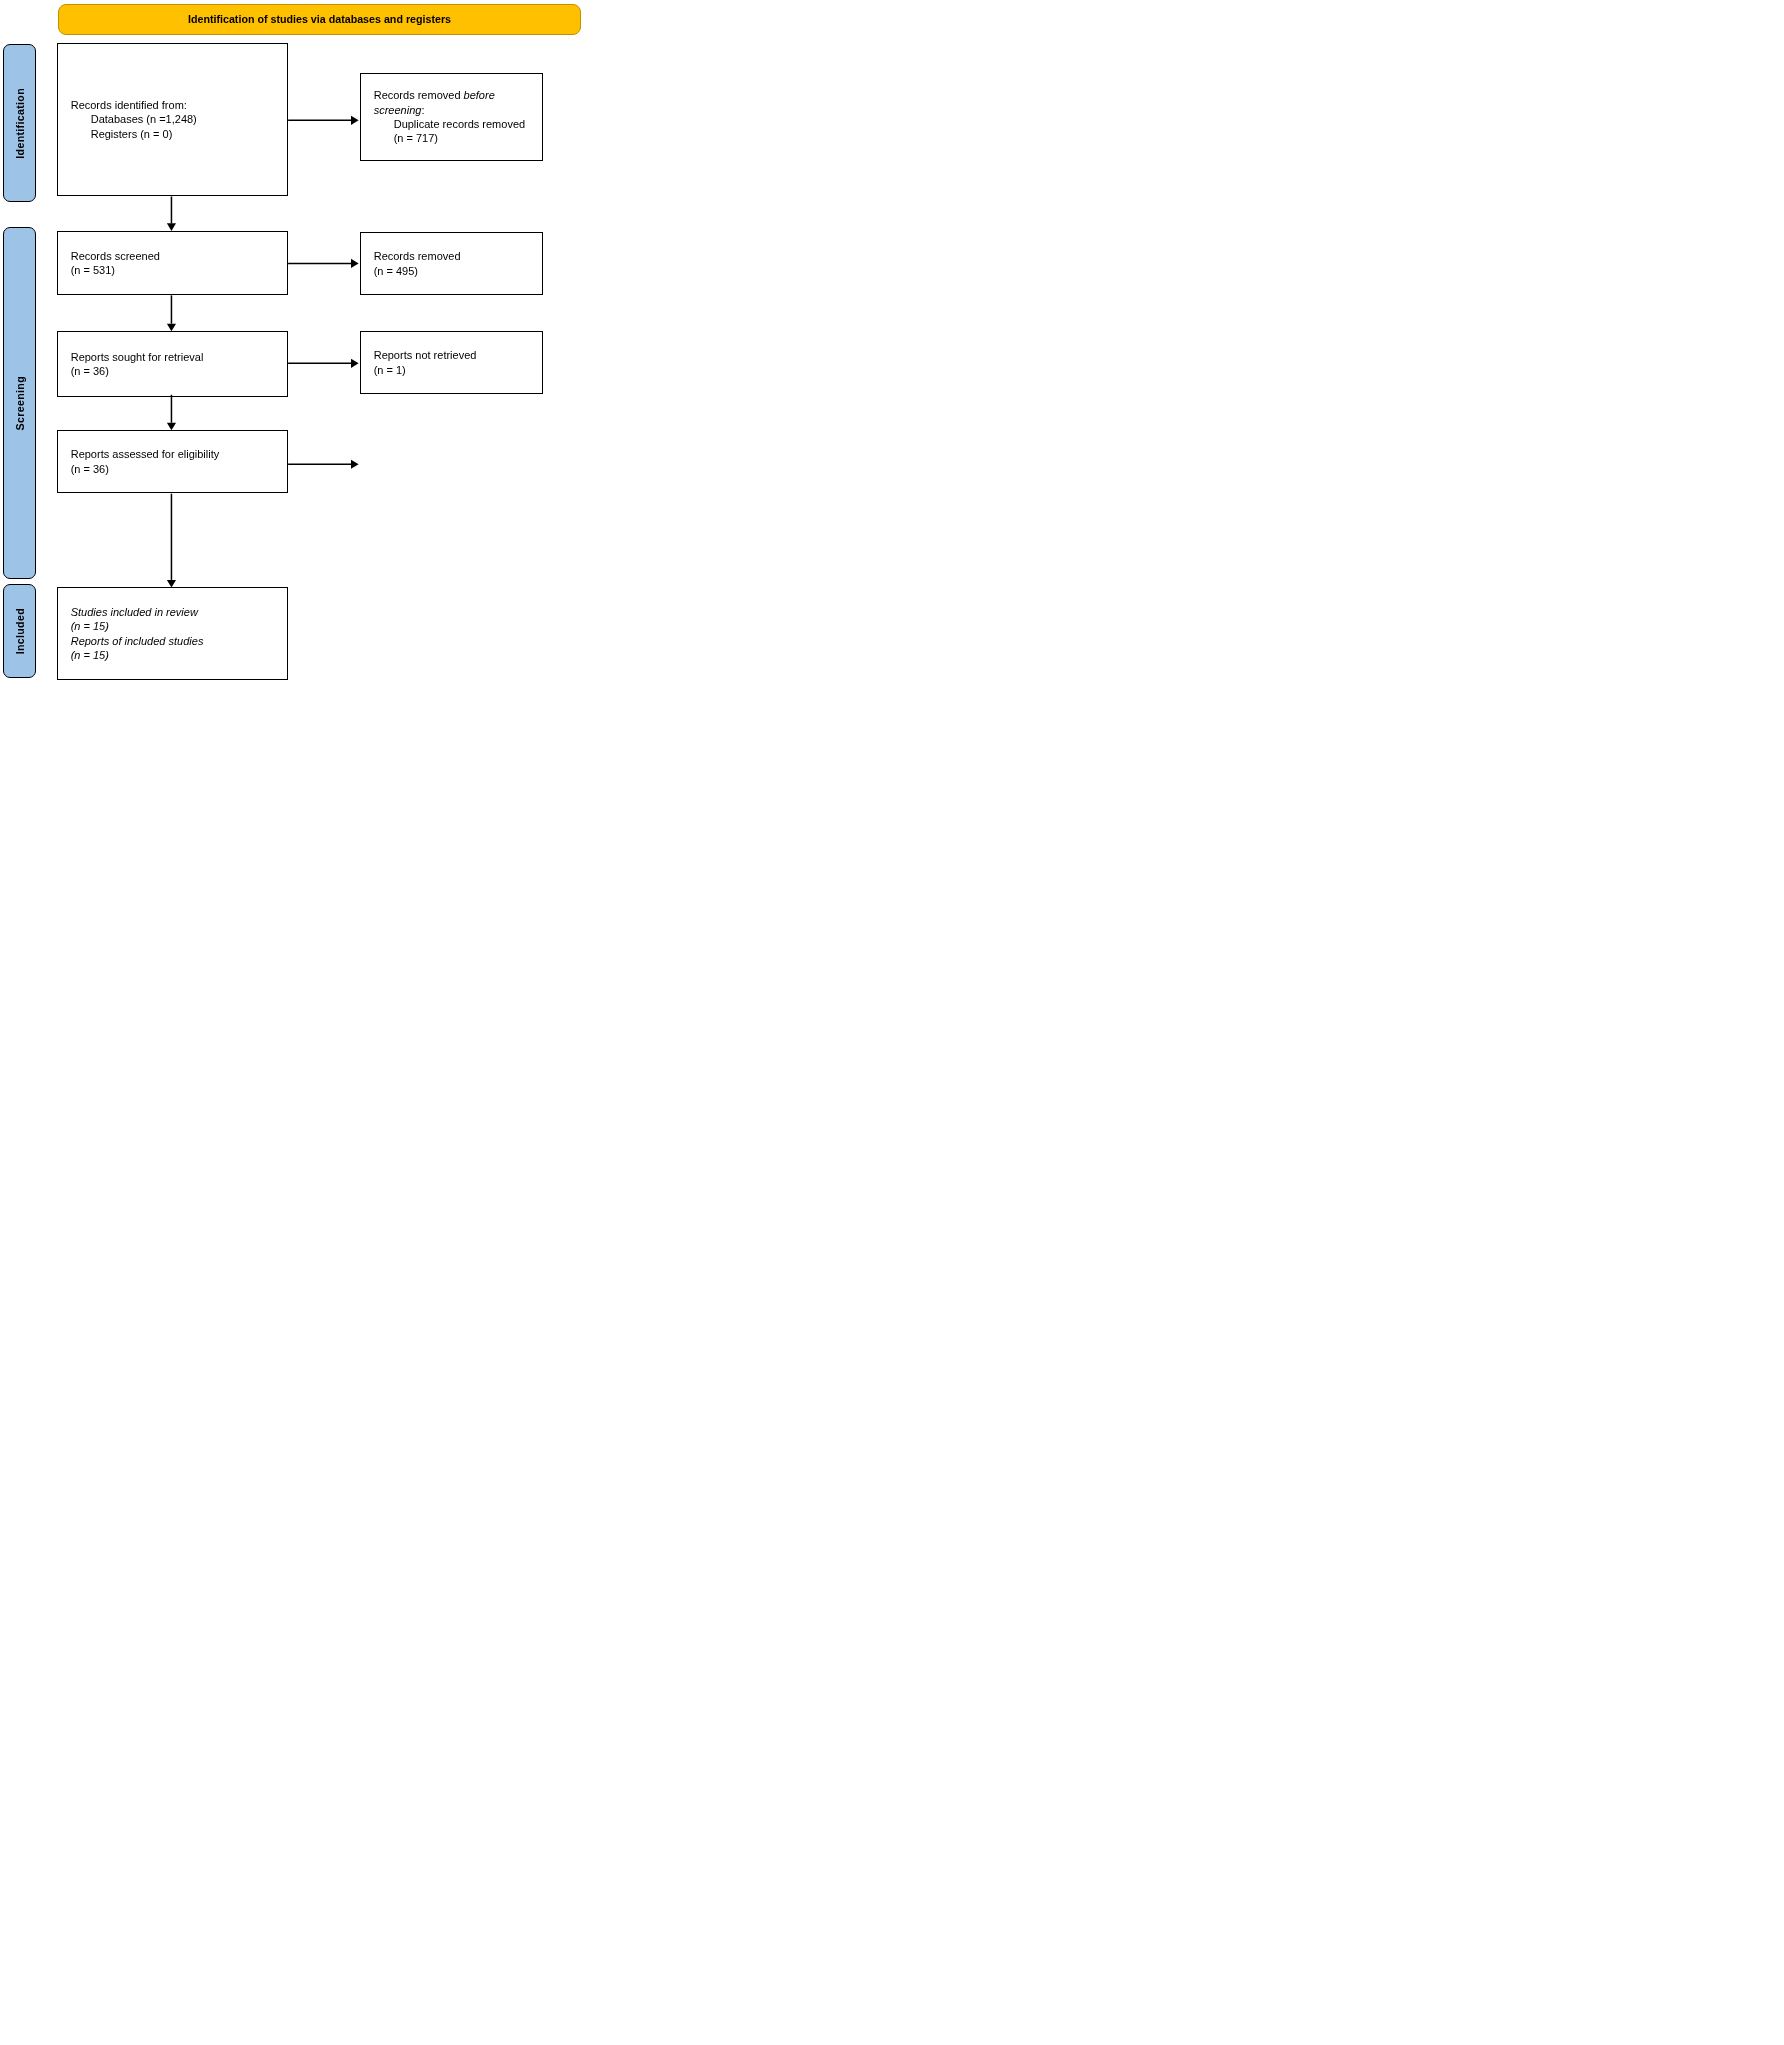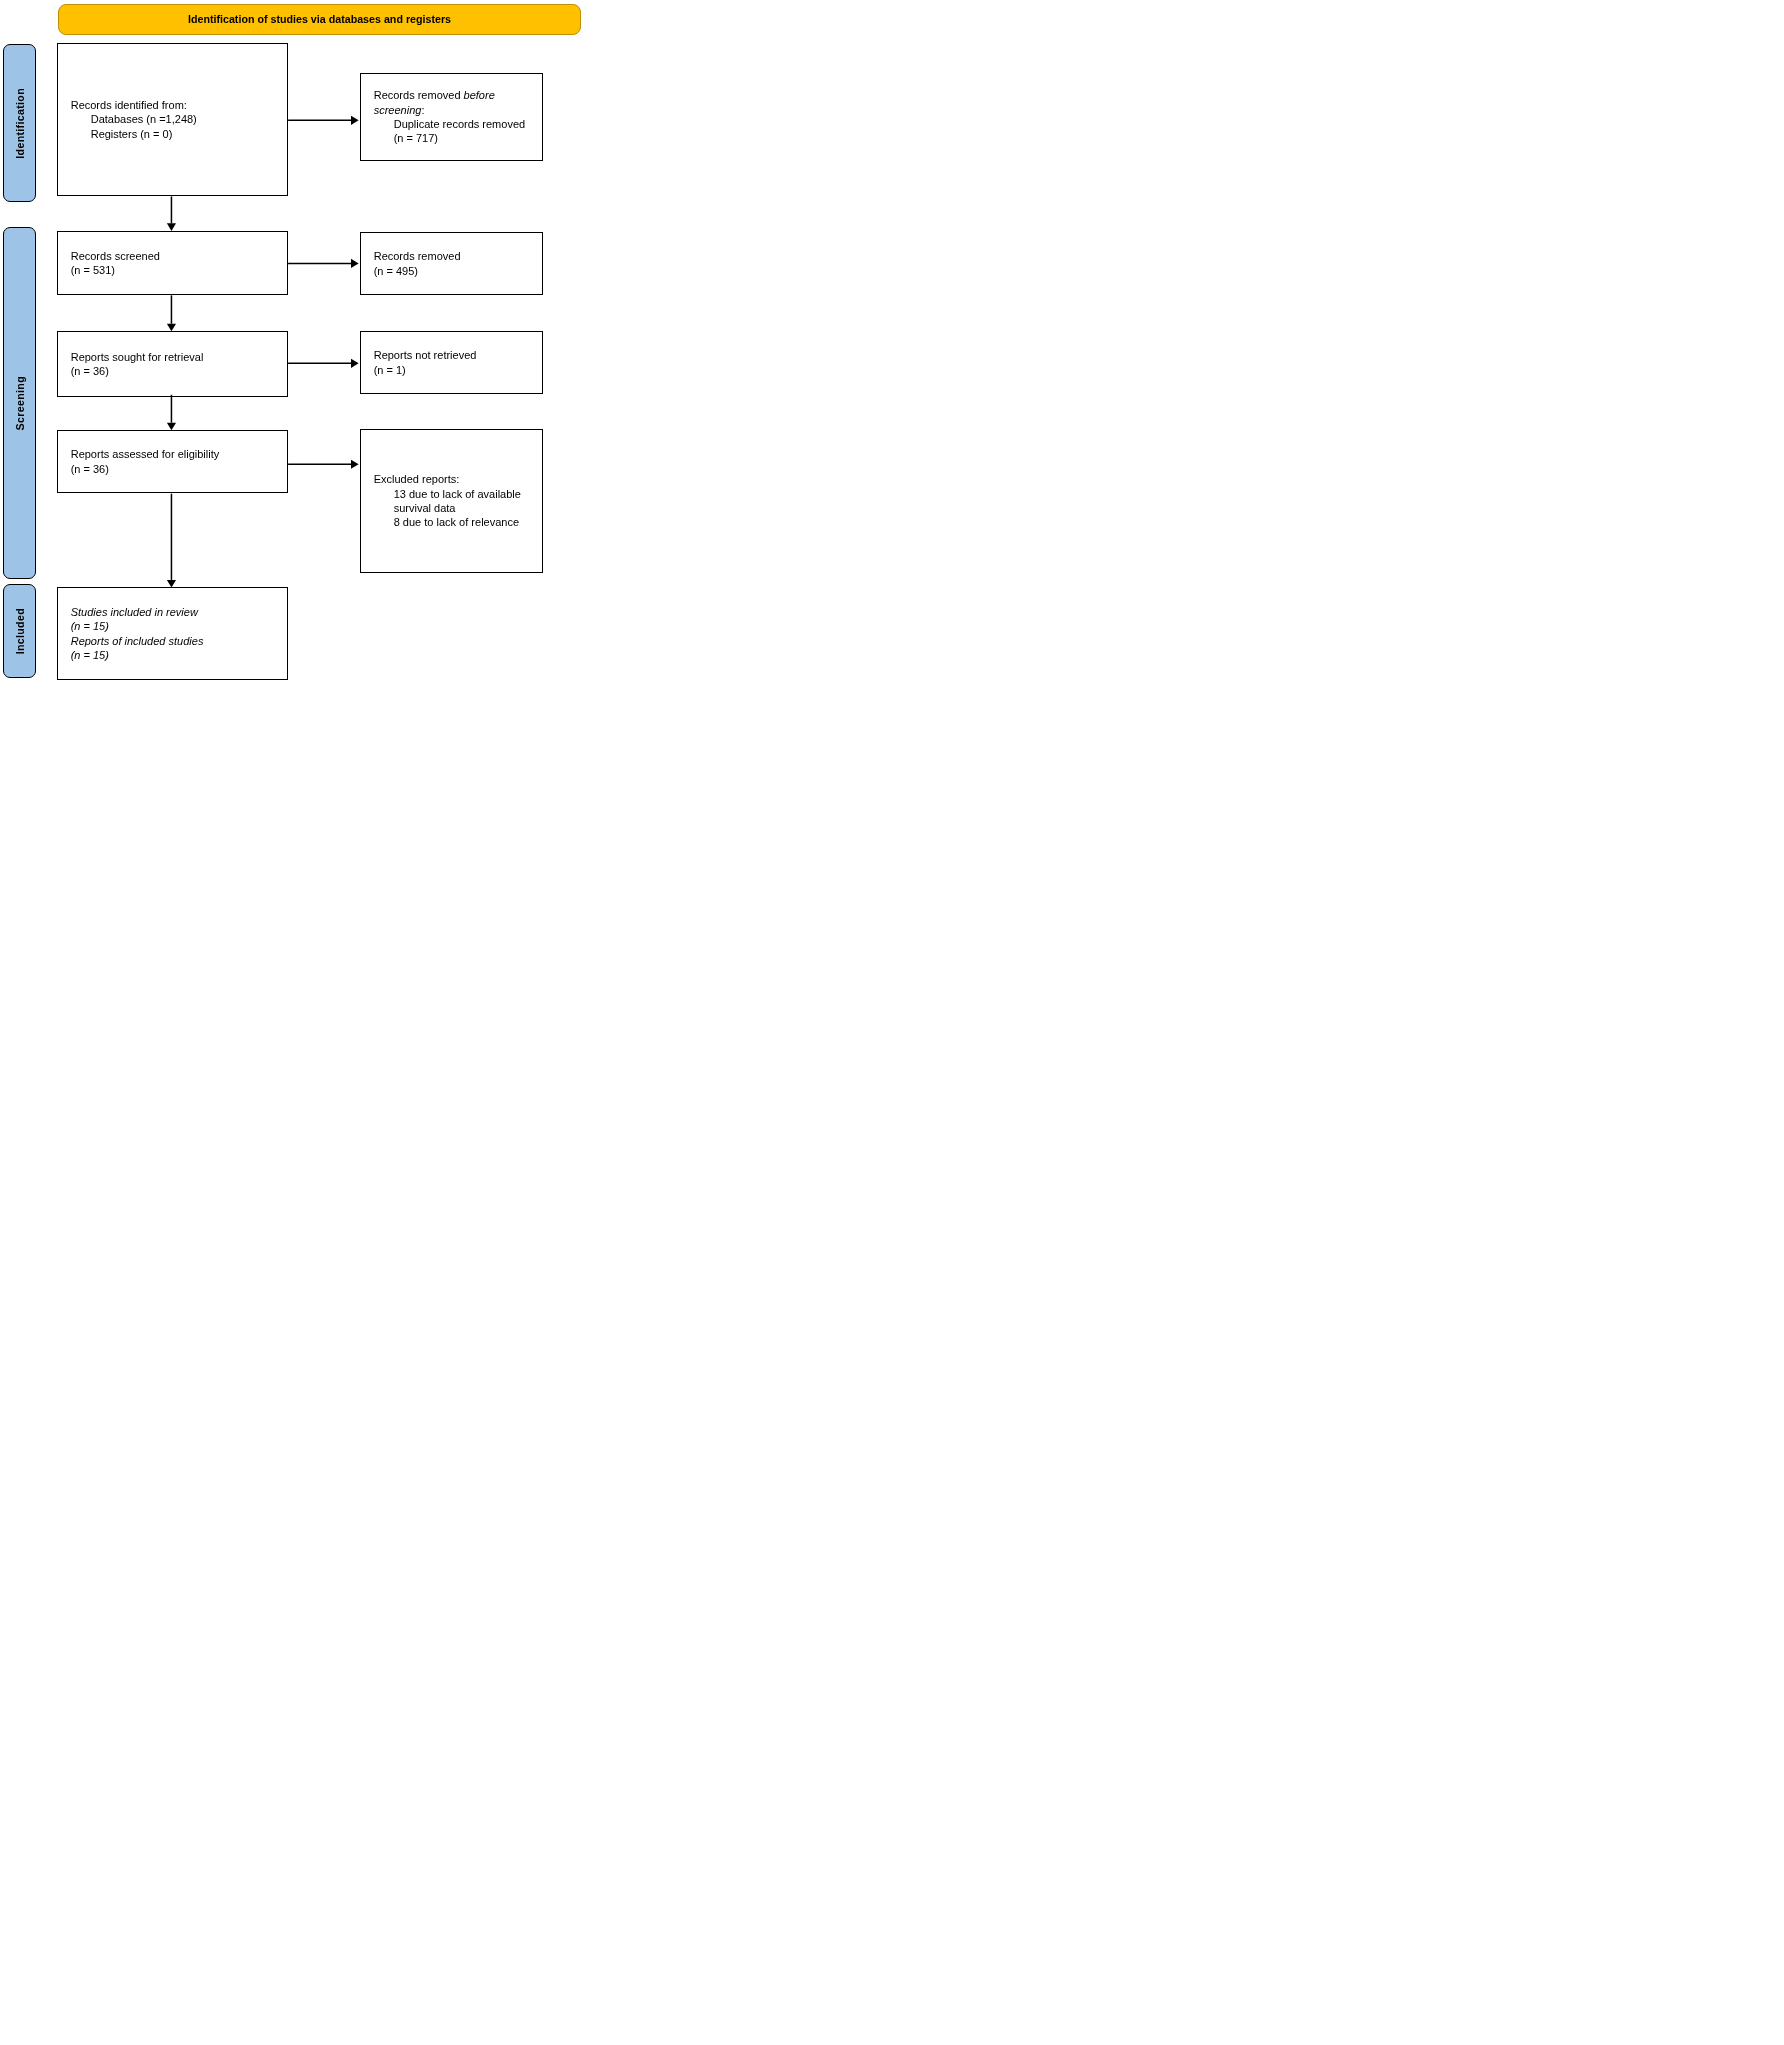--- a/index.html
+++ b/index.html
@@ -133,28 +133,20 @@
         <div class="line"><span>(n = 1)</span></div>
       </div>
   </div>
 
   <div class="box col-left b4">
     <div class="content">
         <div class="line"><span>Reports assessed for eligibility</span></div>
         <div class="line"><span>(n = 36)</span></div>
       </div>
   </div>
-  <div class="box col-right r4">
-    <div class="content">
-        <div class="line"><span>Excluded reports:</span></div>
-        <div class="line indent"><span>13 due to lack of available</span></div>
-        <div class="line indent"><span>survival data</span></div>
-        <div class="line indent"><span>8 due to lack of relevance</span></div>
-      </div>
-  </div>
 
   <div class="box col-left b5">
     <div class="content">
         <div class="line"><span>Studies included in review</span></div>
         <div class="line"><span>(n = 15)</span></div>
         <div class="line"><span>Reports of included studies</span></div>
         <div class="line"><span>(n = 15)</span></div>
       </div>
   </div>
 

